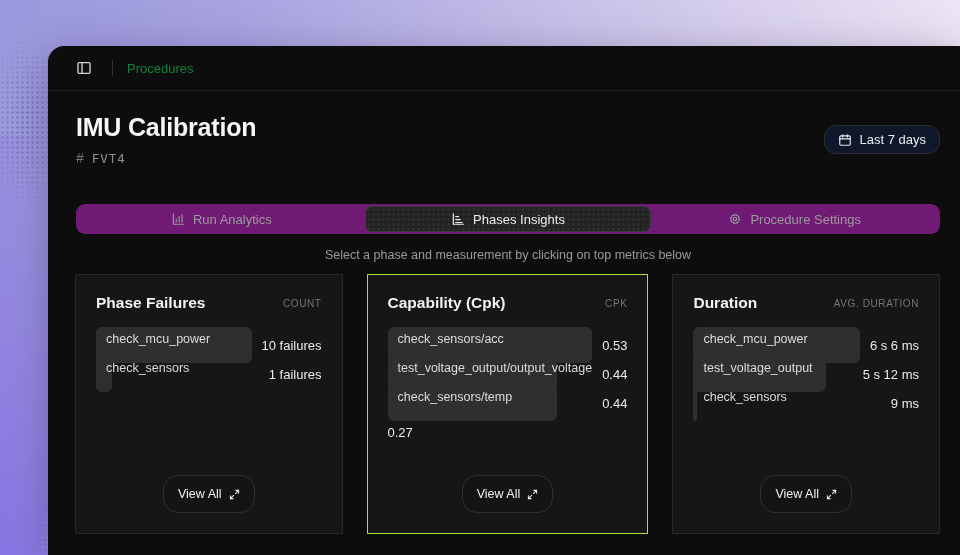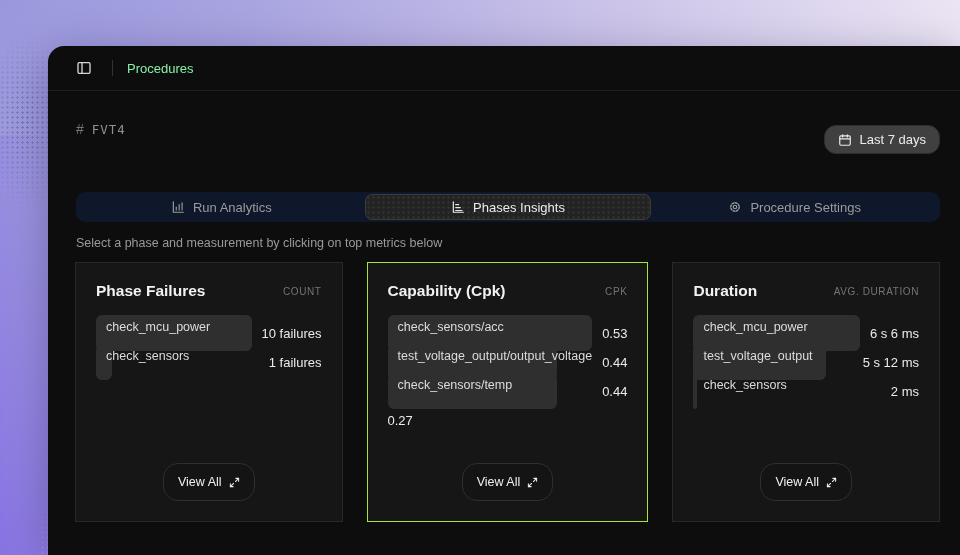--- a/index.html
+++ b/index.html
@@ -29,38 +29,38 @@
   }
   .window {
     position:absolute; left:48px; top:46px; right:0; bottom:0;
     background:#0d0d0d; border-top-left-radius:16px; overflow:hidden;
     box-shadow:0 10px 45px rgba(25,15,70,.35);
   }
   
   .topbar { height:45px; display:flex; align-items:center; padding:0 20px 0 22px; border-bottom:1px solid #1f1f1f; }
   .icon-btn { width:28px; height:28px; display:flex; align-items:center; justify-content:center; background:none; border:none; color:#d6d6d6; cursor:pointer; padding:0; }
   .tb-divider { width:1px; height:16px; background:#333; margin:0 14px; }
-  .breadcrumb { font-size:13px; font-weight:500; color:#86efac; }
+  .breadcrumb { font-size:13px; font-weight:500; color:#15803d; }
   
   .header { display:flex; justify-content:space-between; align-items:flex-start; padding:22px 20px 0 28px; }
   .page-title { margin:0; font-size:25px; font-weight:700; letter-spacing:-.2px; color:#f7f5f9; }
   .tag-row { margin-top:8px; display:flex; align-items:center; gap:8px; color:#8d8d8d; }
   .hash { font-size:14px; color:#777; }
   .tag-label { font-family:"DejaVu Sans Mono","Liberation Mono",monospace; font-size:12.5px; letter-spacing:1px; color:#8f8f8f; }
-  .date-btn { margin-top:12px; height:29px; padding:0 13px; display:flex; align-items:center; gap:8px; border-radius:12px; border:1px solid #2e2e2e; background:#404040; color:#ececec; font-size:13px; font-weight:500; cursor:pointer; }
-  
-  .tabbar { margin:38px 20px 0 28px; height:30px; padding:2px; display:flex; background:#0f172a; border-radius:9px; }
+  .date-btn { margin-top:12px; height:29px; padding:0 13px; display:flex; align-items:center; gap:8px; border-radius:12px; border:1px solid #2e2e2e; background:#0f172a; color:#ececec; font-size:13px; font-weight:500; cursor:pointer; }
+  
+  .tabbar { margin:38px 20px 0 28px; height:30px; padding:2px; display:flex; background:#701a75; border-radius:9px; }
   .tab { flex:1; display:flex; align-items:center; justify-content:center; gap:8px; font-size:13px; color:#9b9b9b; border-radius:7px; border:1px solid transparent; background:none; cursor:pointer; font-family:inherit; }
   .tab.active {
     background-color:#232323;
     background-image:radial-gradient(rgba(255,255,255,.06) 1px, transparent 1.3px);
     background-size:5px 5px;
     border:1px solid #3c3c3c; color:#ececec; font-weight:500;
   }
-  .instruction { margin:14px 20px 0 28px; font-size:12.5px; color:#9a9a9a; }
+  .instruction { margin:14px 20px 0 28px; font-size:12.5px; color:#9a9a9a;text-align:center; }
   
   .cards { margin:12px 20px 0 27px; height:260px; display:grid; grid-template-columns:repeat(3,1fr); gap:24px; }
   .card { background:#161616; border:1px solid #282828; border-radius:0; padding:19px 20px 20px; display:flex; flex-direction:column; }
   .card.highlight { border-color:var(--highlight,#a3e635); }
   .card-head { display:flex; justify-content:space-between; align-items:center; }
   .card-title { font-size:15.5px; font-weight:600; color:#f2f2f2; }
   .card-unit { font-size:10px; font-weight:500; text-transform:uppercase; letter-spacing:.6px; color:#757575; }
   .rows { margin-top:21px; display:flex; flex-direction:column; gap:5px; }
   .mrow { display:flex; align-items:center; gap:10px; height:24px; cursor:pointer; }
   .bar-wrap { flex:1; min-width:0; position:relative; height:36px; }
@@ -87,20 +87,21 @@
             <line x1="9" y1="4" x2="9" y2="20"></line>
           </svg>
       </span>
     </button>
     <div class="tb-divider"></div>
     <div class="breadcrumb">Procedures</div>
   </div>
 
   <div class="header">
     <div>
+      <h1 class="page-title">IMU Calibration</h1>
       <div class="tag-row">
         <span class="hash">#</span>
         <span class="tag-label">FVT4</span>
       </div>
     </div>
     <button class="date-btn">
       <span>
         <svg width="14" height="14" viewBox="0 0 24 24" fill="none" stroke="currentColor" stroke-width="2" stroke-linecap="round" stroke-linejoin="round">
             <rect x="3" y="5" width="18" height="16" rx="2"></rect>
             <line x1="8" y1="3" x2="8" y2="7"></line>
@@ -246,21 +247,21 @@
             <div class="bar" style="width: 83%;"></div>
             <div class="bar-label">test_voltage_output</div>
           </div>
           <span class="mrow-value">5 s 12 ms</span>
         </div>
         <div class="mrow">
           <div class="bar-wrap">
             <div class="bar" style="width: 2%;"></div>
             <div class="bar-label">check_sensors</div>
           </div>
-          <span class="mrow-value">2 ms</span>
+          <span class="mrow-value">9 ms</span>
         </div>
       </div>
       <button class="view-all">
         <span>View All</span>
         <span>
           <svg width="11" height="11" viewBox="0 0 24 24" fill="none" stroke="currentColor" stroke-width="2.2" stroke-linecap="round" stroke-linejoin="round">
               <path d="M15 3h6v6"></path>
               <path d="M9 21H3v-6"></path>
               <line x1="21" y1="3" x2="14" y2="10"></line>
               <line x1="3" y1="21" x2="10" y2="14"></line>

